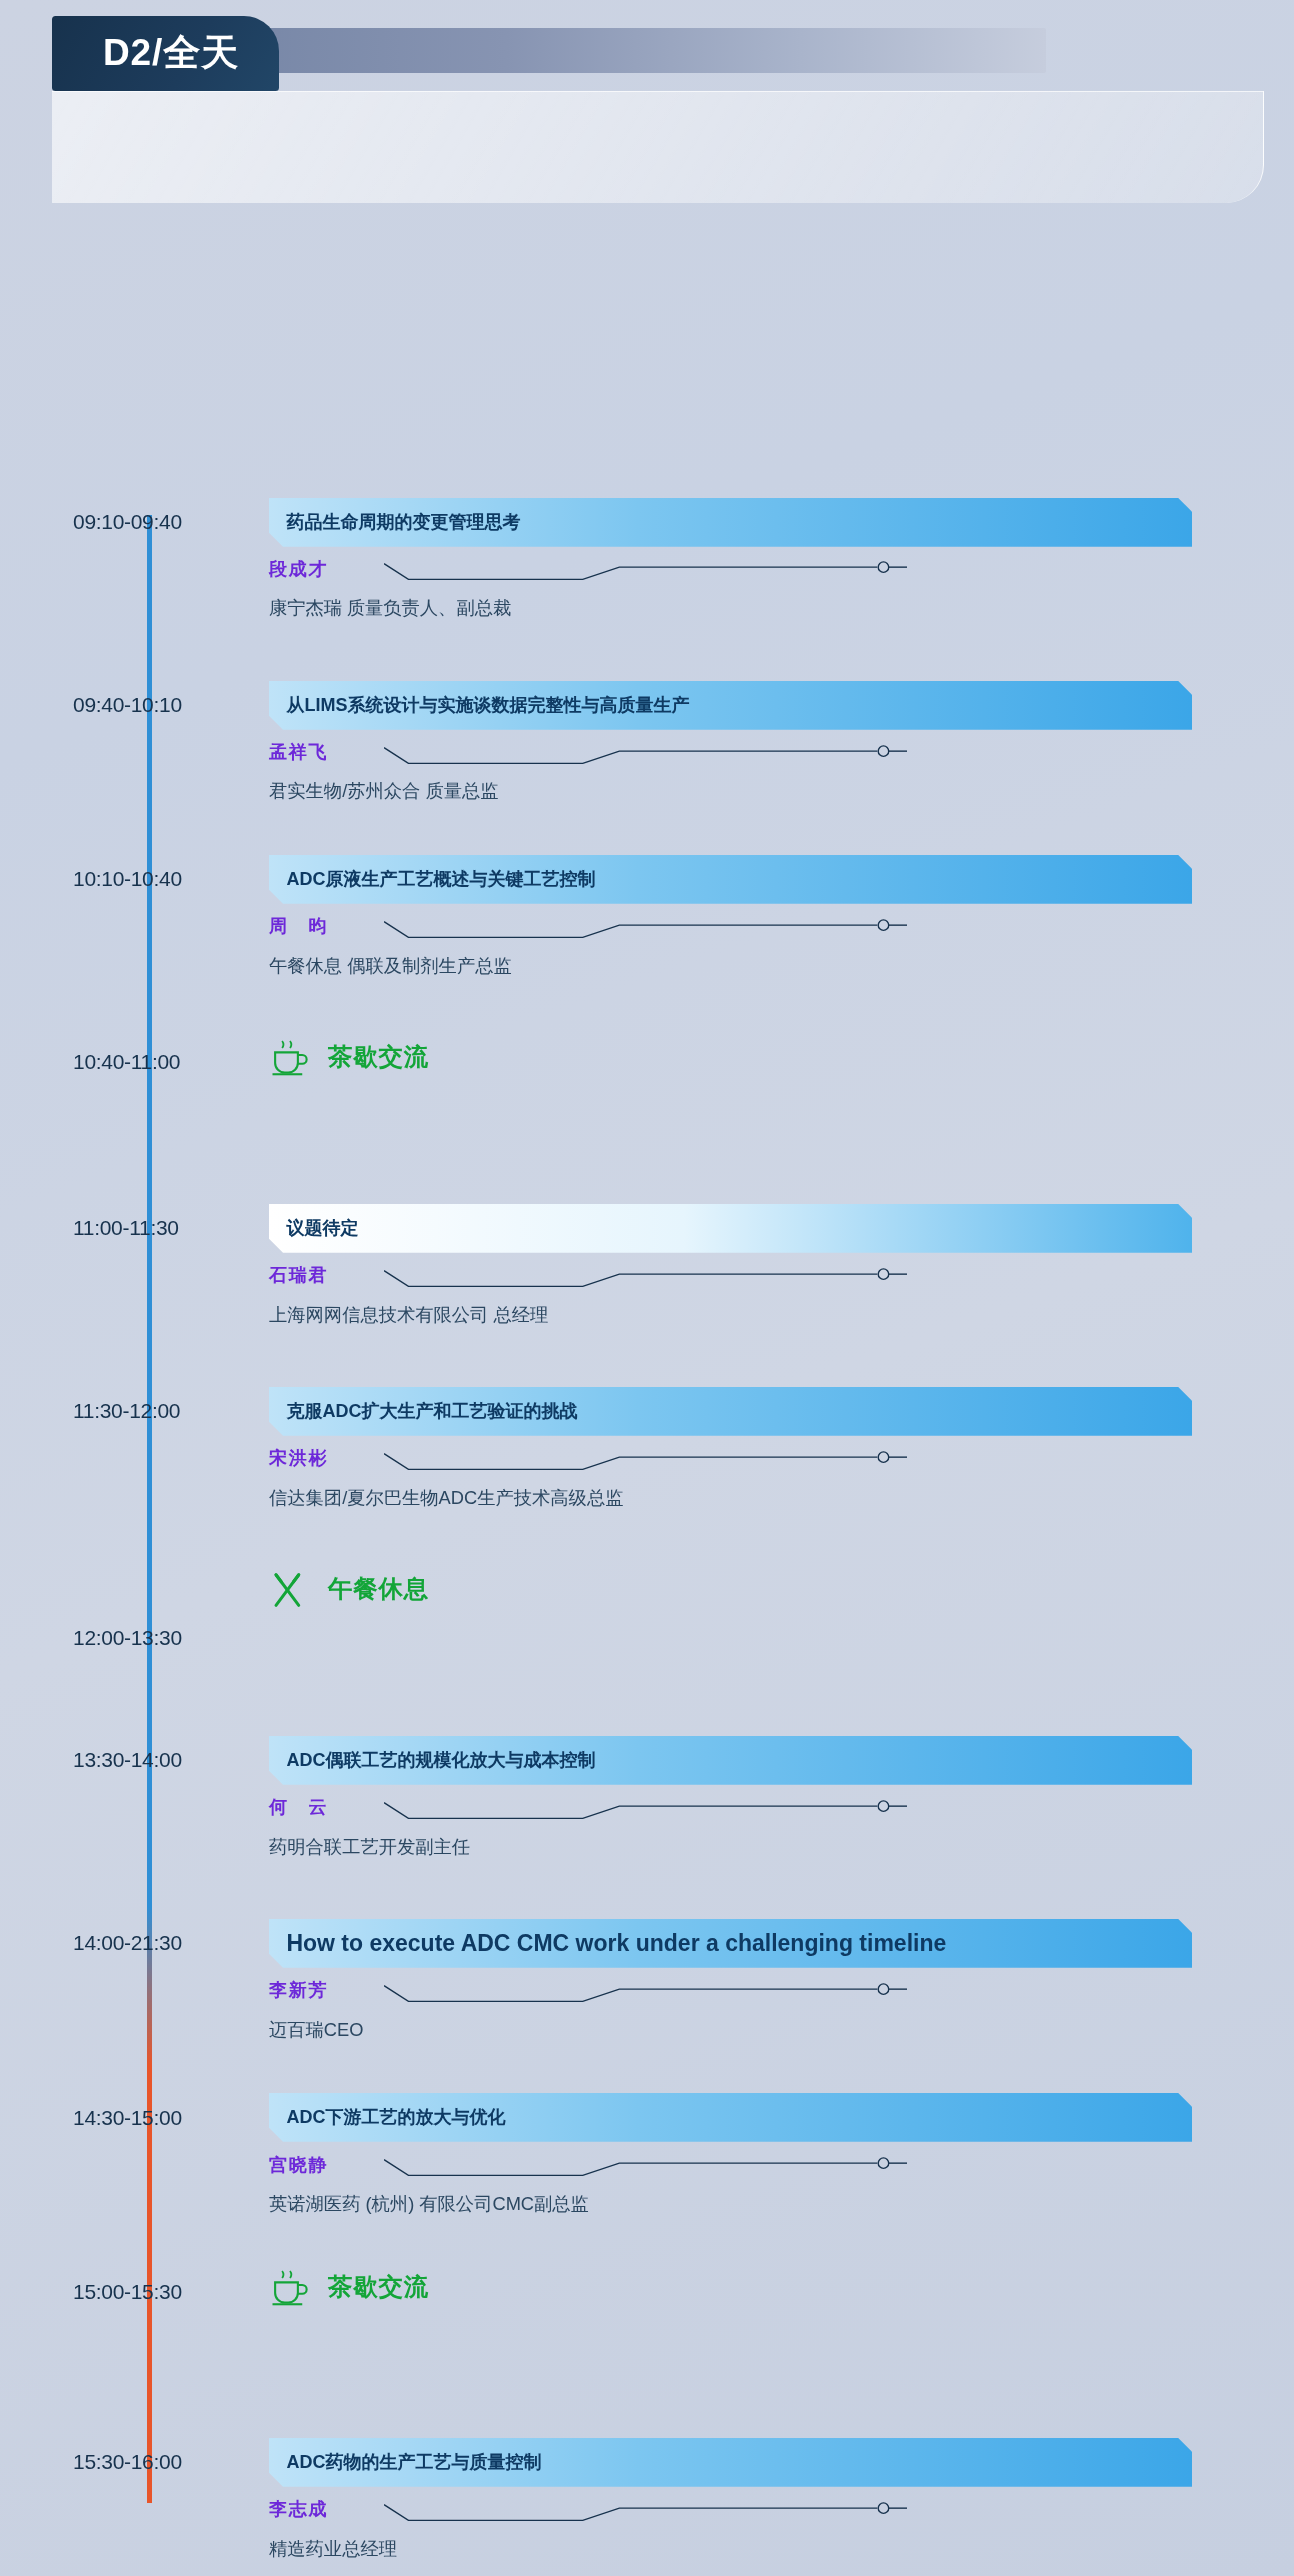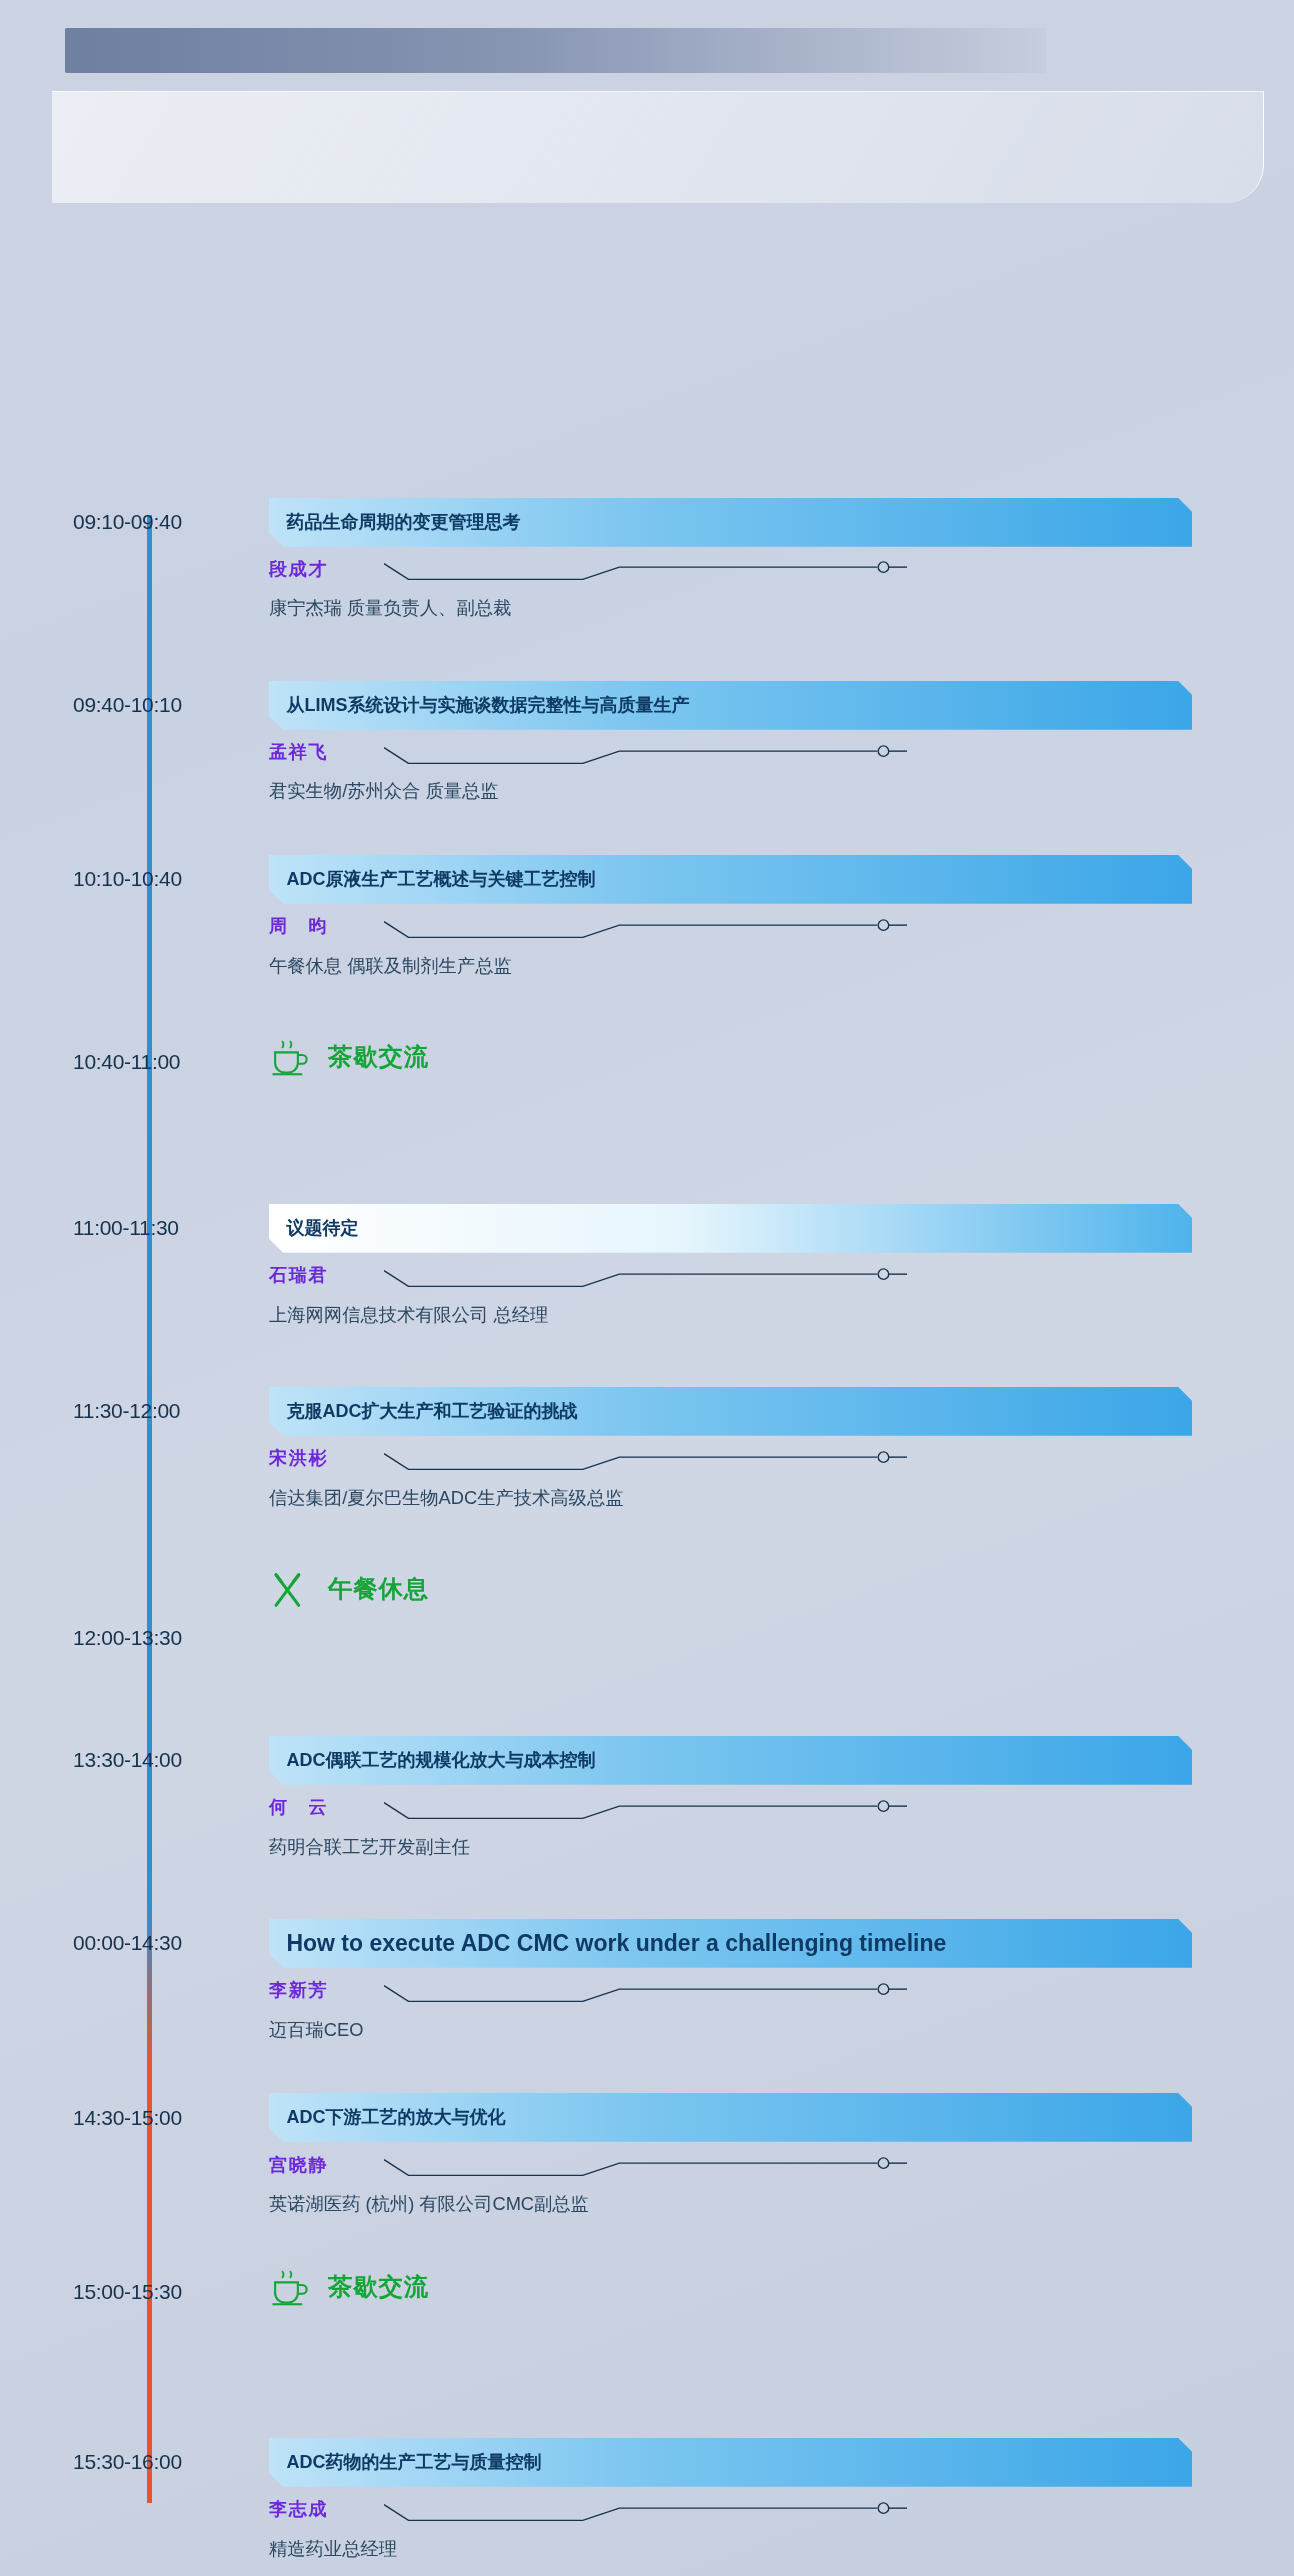--- a/index.html
+++ b/index.html
@@ -163,20 +163,23 @@
     width: 40px;
     height: 35px;
     position: relative;
   }
 </style>
 </head>
 <body>
 
 <div class="header">
   <div class="header-bar"></div>
+  <div class="day-badge">
+    <span class="day-badge-text">D2/全天</span>
+  </div>
   <div class="subtitle-plate"></div>
 </div>
 
 <div class="agenda">
   <div class="spine"></div>
   <div id="rows">
       <div class="row">
         <div class="time" style="top: 274px;">09:10-09:40</div>
         <div class="title-bar" style="top: 262px;">
           <span class="title-text">药品生命周期的变更管理思考</span>
@@ -273,21 +276,21 @@
         </div>
         <div class="speaker" style="top: 1559px;">何　云</div>
         <div class="connector" style="left: 384px; top: 1563px;"><svg width="523" height="23" viewBox="0 0 600 26">
             <path d="M0 4 L28 22 L228 22 L270 8 L566 8" fill="none" stroke="#17324d" stroke-width="1.6"></path>
             <circle cx="573" cy="8" r="6" fill="none" stroke="#17324d" stroke-width="1.6"></circle>
             <path d="M579 8 L600 8" fill="none" stroke="#17324d" stroke-width="1.6"></path>
           </svg></div>
         <div class="affil" style="top: 1598px;">药明合联工艺开发副主任</div>
       </div>
       <div class="row">
-        <div class="time" style="top: 1695px;">00:00-14:30</div>
+        <div class="time" style="top: 1695px;">14:00-21:30</div>
         <div class="title-bar" style="top: 1683px; text-align: right;">
           <span class="title-text en">How to execute ADC CMC work under a challenging timeline</span>
         </div>
         <div class="speaker" style="top: 1742px;">李新芳</div>
         <div class="connector" style="left: 384px; top: 1746px;"><svg width="523" height="23" viewBox="0 0 600 26">
             <path d="M0 4 L28 22 L228 22 L270 8 L566 8" fill="none" stroke="#17324d" stroke-width="1.6"></path>
             <circle cx="573" cy="8" r="6" fill="none" stroke="#17324d" stroke-width="1.6"></circle>
             <path d="M579 8 L600 8" fill="none" stroke="#17324d" stroke-width="1.6"></path>
           </svg></div>
         <div class="affil" style="top: 1781px;">迈百瑞CEO</div>

